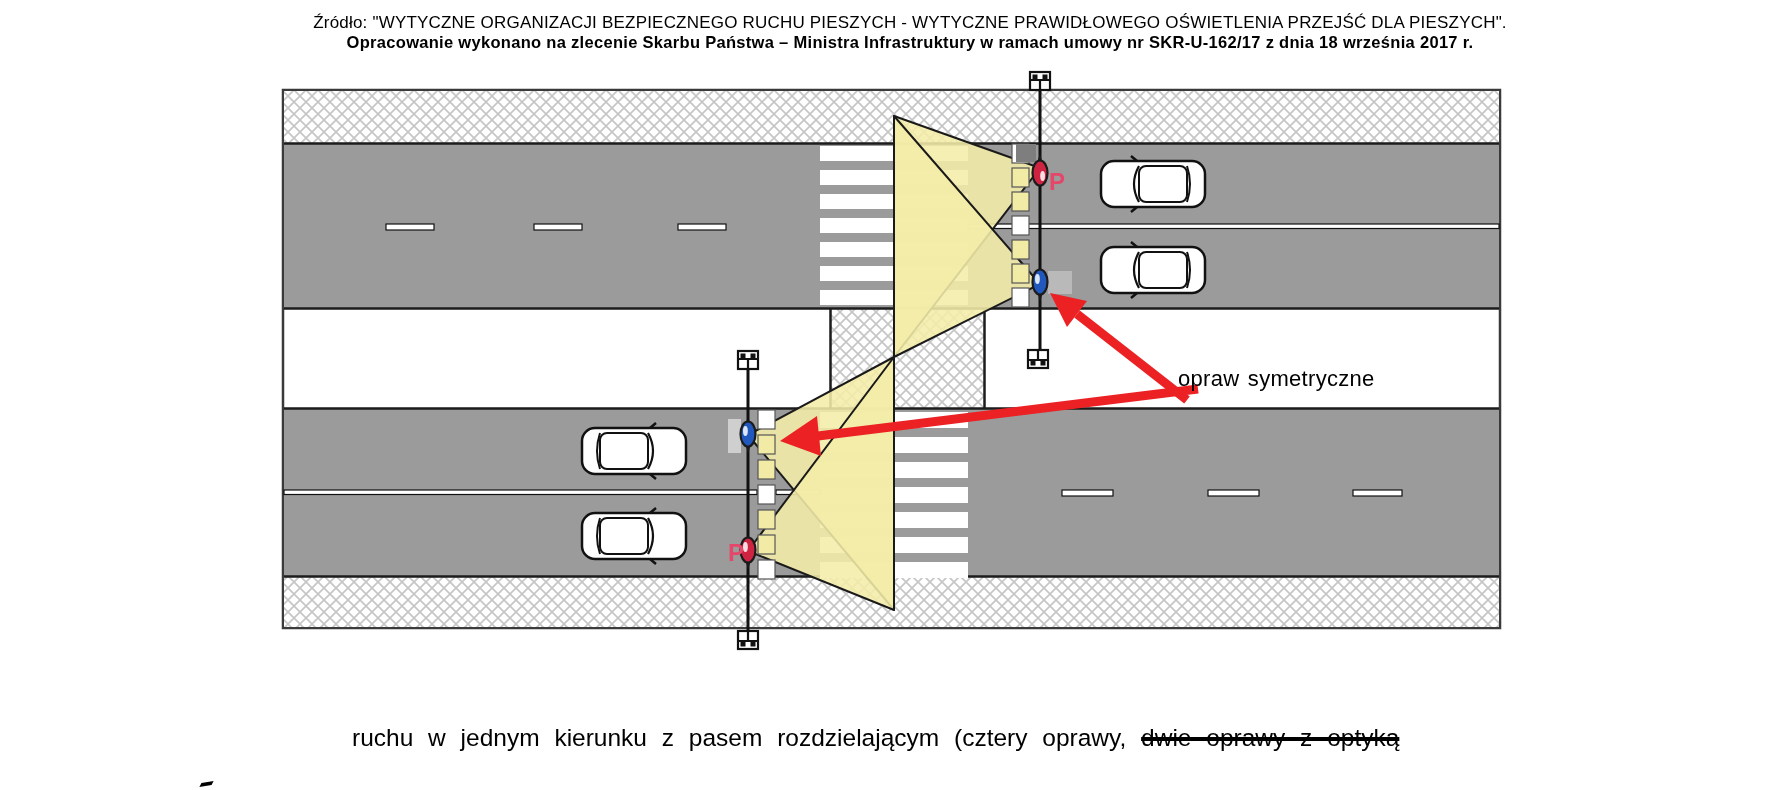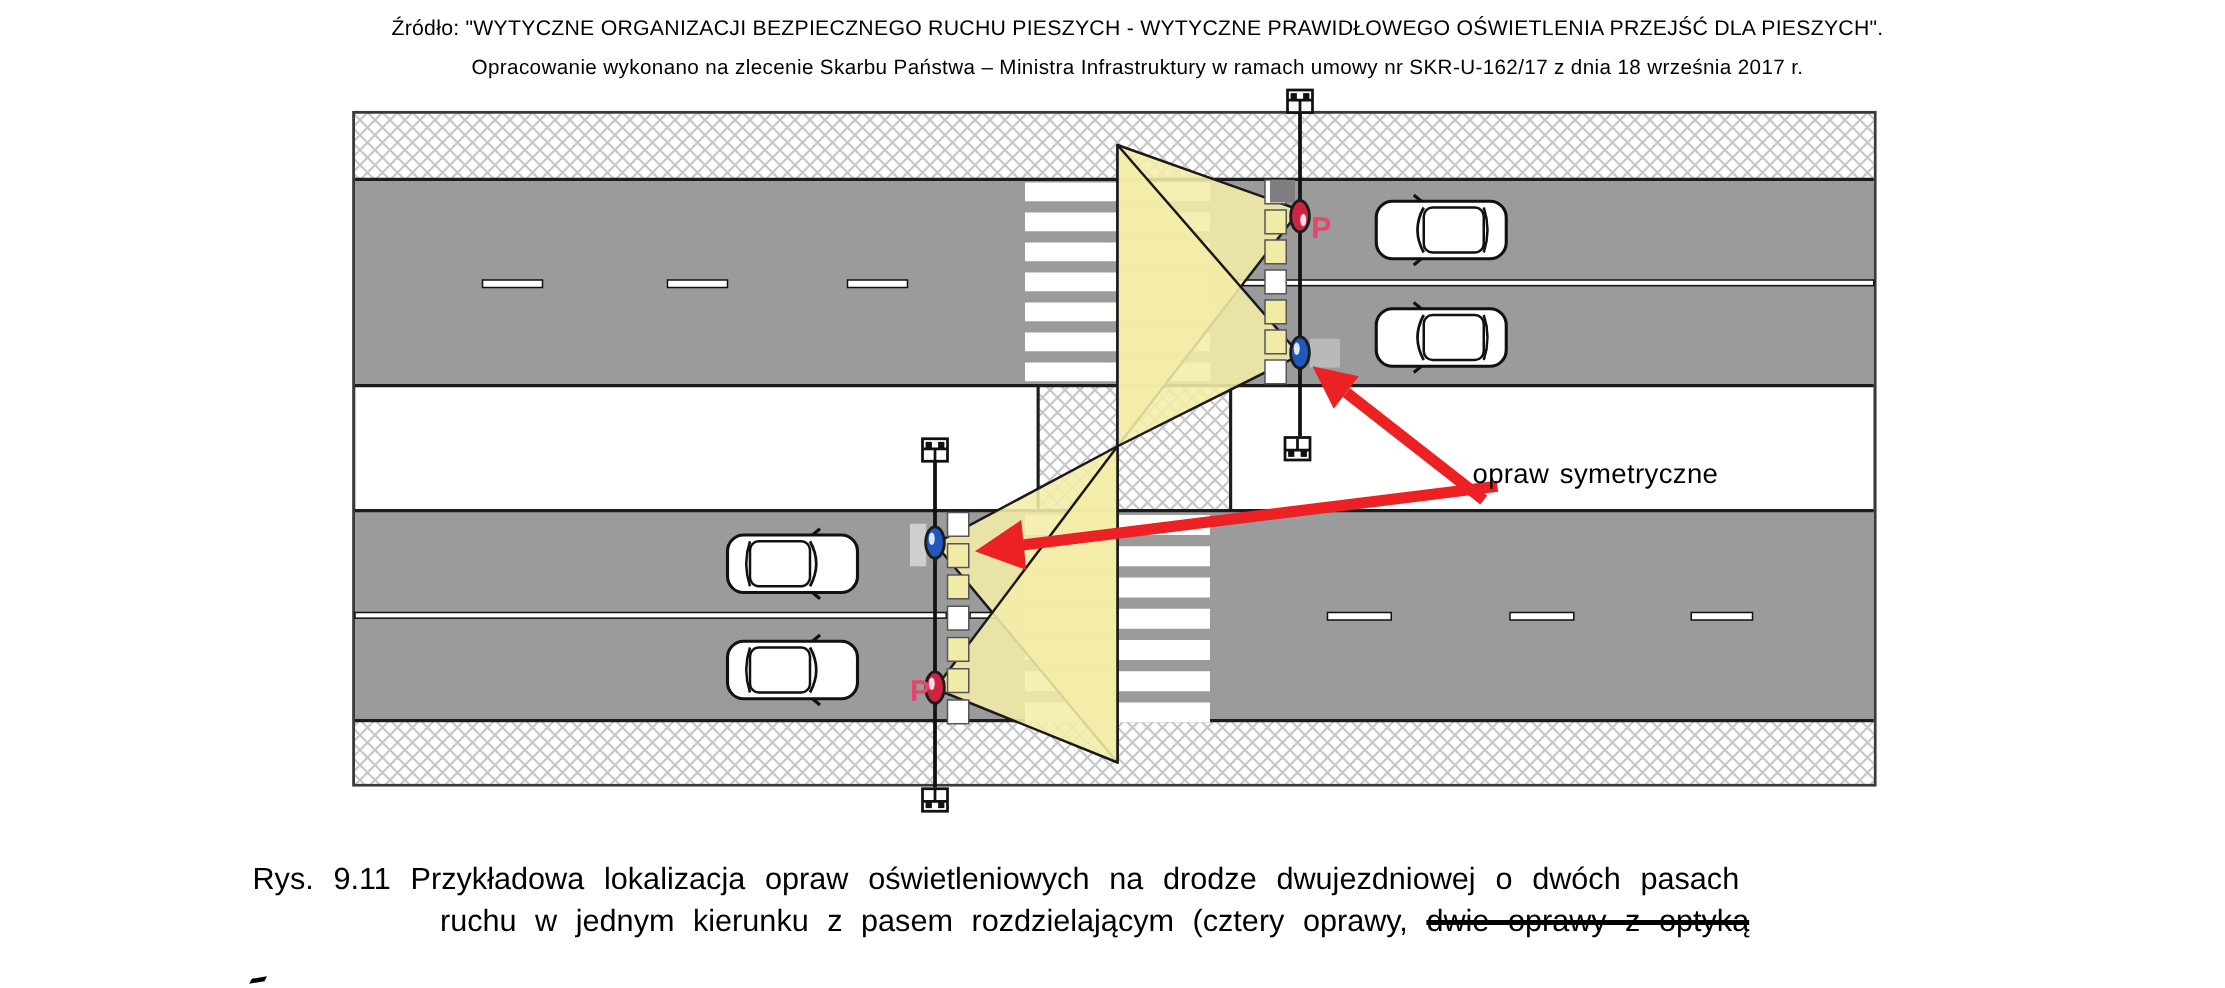--- a/index.html
+++ b/index.html
@@ -1,20 +1,20 @@
 <!DOCTYPE html>
 <html><head>
 <meta charset="utf-8">
 <style>
   html,body{margin:0;padding:0;background:#fff;}
   .canvas{position:relative;width:1780px;height:790px;background:#ffffff;overflow:hidden;
           font-family:"Liberation Sans",sans-serif;color:#000;}
   .hdr{position:absolute;left:290px;top:13px;width:1240px;text-align:center;}
   .hdr-l1{font-size:17px;letter-spacing:.2px;}
-  .hdr-l2{font-size:16.5px;margin-top:12px;letter-spacing:.3px;}
+  .hdr-l2{font-size:16.5px;margin-top:0;letter-spacing:.3px;font-weight:bold;}
   .diagram-svg{position:absolute;left:0;top:0;}
   svg{font-family:"Liberation Sans",sans-serif;}
   .annot{position:absolute;left:1178px;top:366px;font-size:22px;letter-spacing:.3px;word-spacing:2px;}
   .cap{position:absolute;font-size:24.5px;white-space:nowrap;}
   .cap-l1{left:202px;top:690px;word-spacing:9px;}
   .cap-l2{left:352px;top:724px;word-spacing:8px;text-align:center;}
   .cap-l3{left:345px;top:758px;word-spacing:3px;}
   .strike{text-decoration:line-through;text-decoration-thickness:3.5px;}
   .cap-small{font-size:21.5px;word-spacing:2px;}
   .frag{position:absolute;left:201px;top:782px;width:11px;height:4px;background:#000;
@@ -155,17 +155,16 @@
     <g color="#ec2124">
       <line x1="1077" y1="314" x2="1187" y2="400" stroke="currentColor" stroke-width="9"></line>
       <polygon points="1050,293 1087,301 1067,327" fill="currentColor"></polygon>
       <line x1="818" y1="436" x2="1198" y2="389" stroke="currentColor" stroke-width="9"></line>
       <polygon points="780,441 817,416 821,456" fill="currentColor"></polygon>
     </g>
   </svg>
 
   <div class="annot">opraw symetryczne</div>
 
-  <div class="cap cap-l1">Rys. 9.11 Przykładowa lokalizacja opraw oświetleniowych na drodze dwujezdniowej o dwóch pasach</div>
   <div class="cap cap-l2"><span>ruchu w jednym kierunku z pasem rozdzielającym (cztery oprawy,</span> <span class="strike">dwie oprawy z optyką</span></div>
   <div class="frag"></div>
 
 </div>
 
 </body></html>

